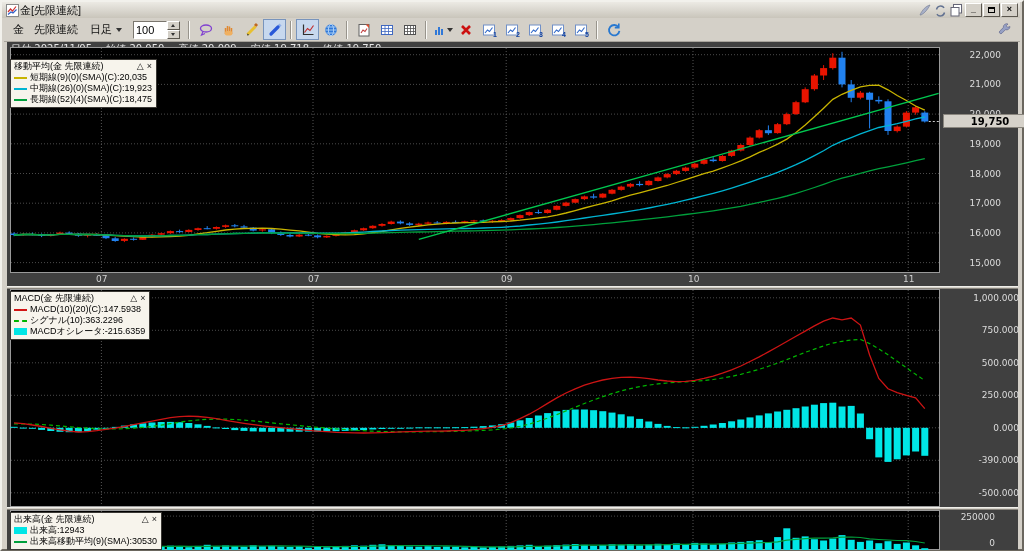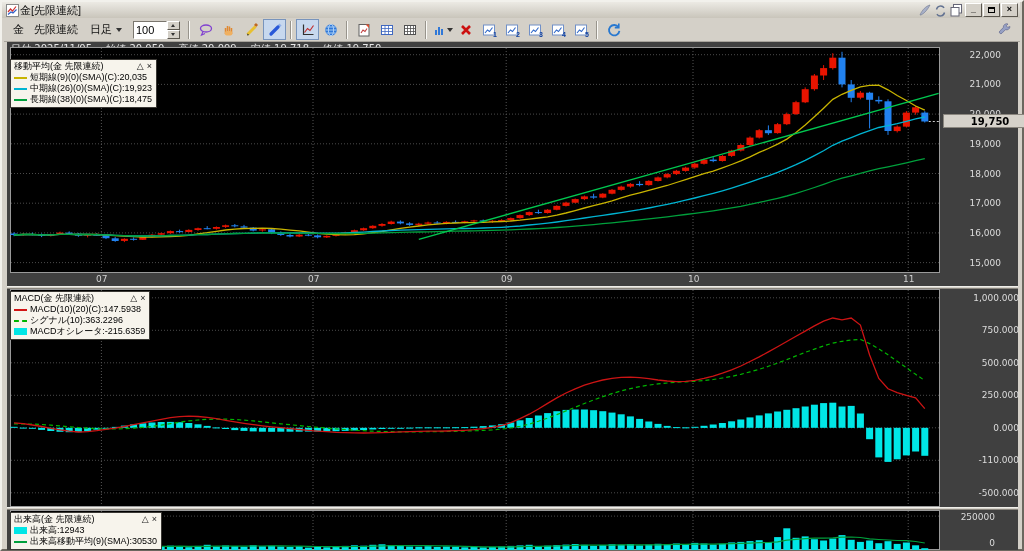--- a/index.html
+++ b/index.html
@@ -623,21 +623,21 @@
         </g>
         <polyline stroke="#00b400" stroke-width="1.2" stroke-dasharray="4,3" points="4.0,134.9 13.2,134.9 22.4,135.1 31.6,135.5 40.8,136.1 50.0,136.9 59.2,137.8 68.4,138.6 77.6,139.2 86.8,139.7 96.0,140.0 105.2,140.0 114.4,139.7 123.6,139.2 132.8,138.4 142.0,137.4 151.2,136.1 160.4,134.7 169.6,133.2 178.8,131.9 188.0,131.0 197.2,130.4 206.4,130.1 215.6,130.1 224.8,130.5 234.0,131.2 243.2,131.9 252.4,132.9 261.6,133.8 270.8,134.8 280.0,135.7 289.2,136.6 298.4,137.5 307.6,138.3 316.8,139.1 326.0,139.9 335.2,140.5 344.4,141.2 353.6,141.7 362.8,142.2 372.0,142.5 381.2,142.7 390.4,142.9 399.6,142.9 408.8,142.9 418.0,142.7 427.2,142.6 436.4,142.5 445.6,142.3 454.8,142.1 464.0,141.8 473.2,141.4 482.4,140.9 491.6,140.1 500.8,139.0 510.0,137.3 519.2,135.1 528.4,132.3 537.6,129.1 546.8,125.6 556.0,121.9 565.2,118.2 574.4,114.5 583.6,111.0 592.8,107.6 602.0,104.6 611.2,101.9 620.4,99.6 629.6,97.6 638.8,96.1 648.0,94.9 657.2,94.0 666.4,93.3 675.6,92.8 684.8,92.3 694.0,91.5 703.2,90.5 712.4,89.0 721.6,87.4 730.8,85.3 740.0,82.9 749.2,80.3 758.4,77.3 767.6,74.1 776.8,70.6 786.0,66.9 795.2,63.4 804.4,60.1 813.6,56.9 822.8,54.1 832.0,52.3 841.2,51.0 850.4,50.4 859.6,54.6 868.8,59.8 878.0,65.8 887.2,72.3 896.4,78.8 905.6,85.3 914.8,91.6" fill="none"></polyline>
         <polyline stroke="#cc1414" stroke-width="1.3" points="4.0,133.9 13.2,134.7 22.4,136.0 31.6,137.5 40.8,139.4 50.0,140.9 59.2,142.2 68.4,143.0 77.6,142.7 86.8,141.7 96.0,140.4 105.2,139.1 114.4,137.5 123.6,135.7 132.8,133.9 142.0,132.1 151.2,130.3 160.4,128.7 169.6,127.7 178.8,127.1 188.0,127.5 197.2,128.4 206.4,129.7 215.6,131.3 224.8,132.9 234.0,134.3 243.2,135.6 252.4,136.8 261.6,137.8 270.8,138.7 280.0,139.6 289.2,140.5 298.4,141.3 307.6,142.1 316.8,142.7 326.0,143.3 335.2,143.6 344.4,143.9 353.6,144.0 362.8,143.9 372.0,143.6 381.2,143.3 390.4,142.9 399.6,142.6 408.8,142.3 418.0,142.2 427.2,142.1 436.4,142.0 445.6,141.7 454.8,141.3 464.0,140.7 473.2,139.7 482.4,138.4 491.6,136.5 500.8,133.6 510.0,129.7 519.2,125.2 528.4,120.0 537.6,114.4 546.8,108.9 556.0,104.0 565.2,99.8 574.4,96.2 583.6,93.3 592.8,91.0 602.0,89.4 611.2,88.4 620.4,88.1 629.6,88.7 638.8,89.7 648.0,91.0 657.2,92.0 666.4,92.6 675.6,92.3 684.8,91.3 694.0,89.4 703.2,87.1 712.4,84.2 721.6,80.9 730.8,77.0 740.0,72.5 749.2,67.9 758.4,62.9 767.6,57.7 776.8,52.5 786.0,47.3 795.2,42.1 804.4,36.9 813.6,32.2 822.8,29.0 832.0,30.9 841.2,29.0 850.4,36.1 859.6,66.0 868.8,89.4 878.0,99.8 887.2,103.7 896.4,106.3 905.6,108.9 914.8,119.6" fill="none"></polyline>
       </svg>
     <div class="ylabels" id="yl-macd">
         <div class="yl" style="top: 4px;">1,000.000</div>
         <div class="yl" style="top: 36px;">750.000</div>
         <div class="yl" style="top: 69px;">500.000</div>
         <div class="yl" style="top: 101px;">250.000</div>
         <div class="yl" style="top: 134px;">0.000</div>
-        <div class="yl" style="top: 166px;">-110.000</div>
+        <div class="yl" style="top: 166px;">-390.000</div>
         <div class="yl" style="top: 199px;">-500.000</div>
       </div>
 
     <div class="split" id="split2"></div>
     <svg class="panel" id="svg-vol" width="930" height="40">
         <g>
           <line x1="1" x2="929" y1="6.1" y2="6.1" stroke="#4a4a4a" stroke-dasharray="1,2"></line>
           <line x1="1" x2="929" y1="40.0" y2="40.0" stroke="#4a4a4a" stroke-dasharray="1,2"></line>
           <line x1="91.4" x2="91.4" y1="1" y2="39" stroke="#555" stroke-dasharray="1,2"></line>
           <line x1="303.0" x2="303.0" y1="1" y2="39" stroke="#555" stroke-dasharray="1,2"></line>
@@ -764,21 +764,21 @@
           <div class="lg-row">
             <div class="sw line" style="border-top-color: rgb(200, 180, 0);"></div>
             <div>短期線(9)(0)(SMA)(C):20,035</div>
           </div>
           <div class="lg-row">
             <div class="sw line" style="border-top-color: rgb(0, 180, 210);"></div>
             <div>中期線(26)(0)(SMA)(C):19,923</div>
           </div>
           <div class="lg-row">
             <div class="sw line" style="border-top-color: rgb(0, 160, 60);"></div>
-            <div>長期線(38)(0)(SMA)(C):18,475</div>
+            <div>長期線(52)(4)(SMA)(C):18,475</div>
           </div>
         </div>
     </div>
     <div class="legend" id="legend-macd">
       <div class="lg-title">
           <span>MACD(金 先限連続)</span>
         <span><span class="lg-btn">△</span><span class="lg-btn">×</span></span>
         </div>
       <div class="lg-rows">
           <div class="lg-row">

